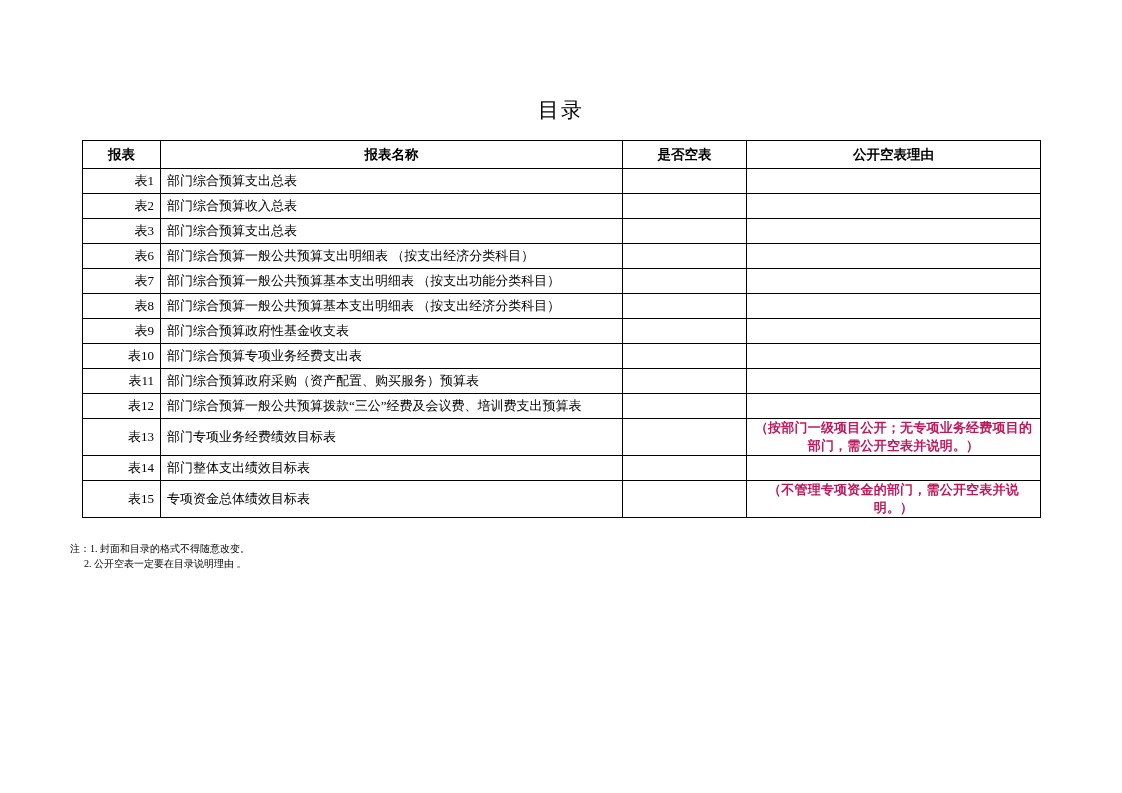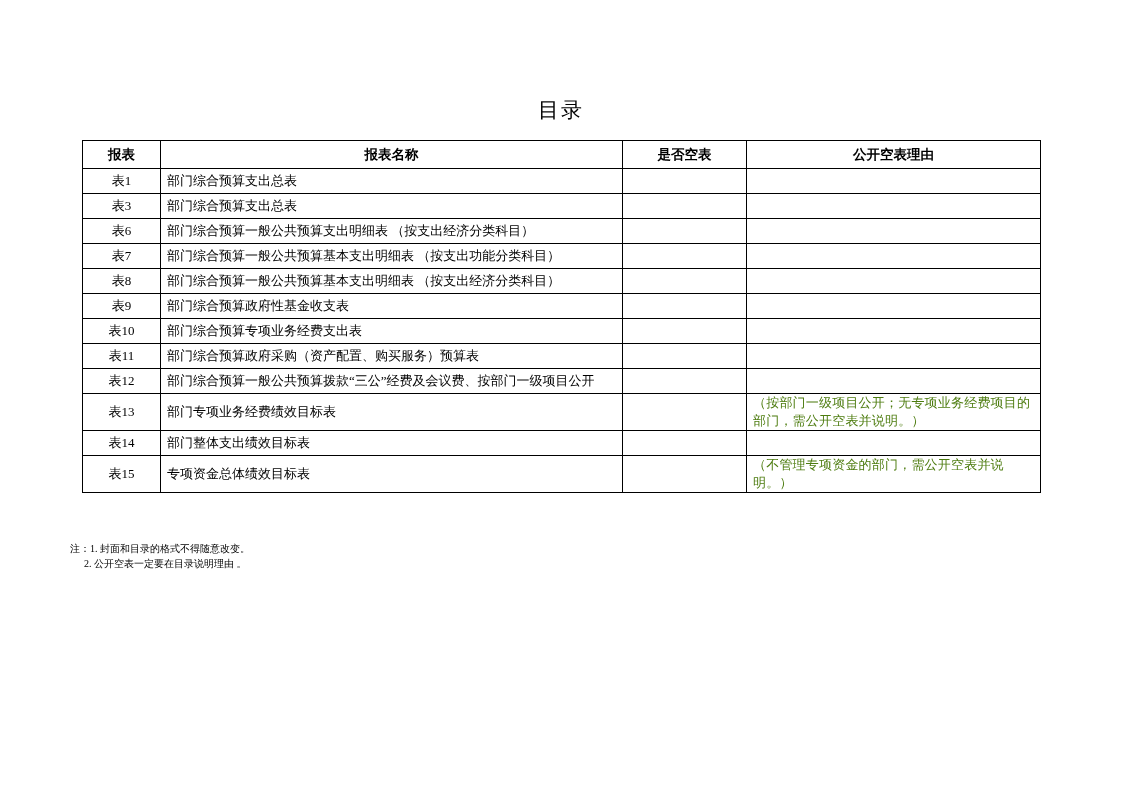--- a/index.html
+++ b/index.html
@@ -57,35 +57,36 @@
     font-weight: bold;
     height: 27px;
     font-size: 13.5px;
   }
   col.c-no    { width: 78px; }
   col.c-name  { width: 462px; }
   col.c-empty { width: 124px; }
   col.c-reason{ width: 294px; }
 
   td.no {
-    text-align: center;
+    text-align: right;
     margin-top: 32px;
   }
   td.name {
     text-align: left;
     padding-left: 10px;
   }
   td.empty {
     text-align: center;
   }
   td.reason {
-    text-align: left;
+    text-align: center;
     font-size: 9.5px;
-    color: #4d7c0f;
+    color: #be185d;
     letter-spacing: 0.2px;
+    font-weight: bold;
   }
   .notes {
     position: absolute;
     top: 541px;
     left: 70px;
     font-size: 10px;
     line-height: 15px;
     color: #000000;
     font-family: "Liberation Serif", "DejaVu Serif", serif;
   }
@@ -117,20 +118,26 @@
         </tr>
       </thead>
       <tbody>
         <tr>
           <td class="no">表1</td>
           <td class="name">部门综合预算支出总表</td>
           <td class="empty"></td>
           <td class="reason"></td>
         </tr>
         <tr>
+          <td class="no">表2</td>
+          <td class="name">部门综合预算收入总表</td>
+          <td class="empty"></td>
+          <td class="reason"></td>
+        </tr>
+        <tr>
           <td class="no">表3</td>
           <td class="name">部门综合预算支出总表</td>
           <td class="empty"></td>
           <td class="reason"></td>
         </tr>
         <tr>
           <td class="no">表6</td>
           <td class="name">部门综合预算一般公共预算支出明细表 （按支出经济分类科目）</td>
           <td class="empty"></td>
           <td class="reason"></td>
@@ -160,21 +167,21 @@
           <td class="reason"></td>
         </tr>
         <tr>
           <td class="no">表11</td>
           <td class="name">部门综合预算政府采购（资产配置、购买服务）预算表</td>
           <td class="empty"></td>
           <td class="reason"></td>
         </tr>
         <tr>
           <td class="no">表12</td>
-          <td class="name">部门综合预算一般公共预算拨款“三公”经费及会议费、按部门一级项目公开</td>
+          <td class="name">部门综合预算一般公共预算拨款“三公”经费及会议费、培训费支出预算表</td>
           <td class="empty"></td>
           <td class="reason"></td>
         </tr>
         <tr>
           <td class="no">表13</td>
           <td class="name">部门专项业务经费绩效目标表</td>
           <td class="empty"></td>
           <td class="reason">（按部门一级项目公开；无专项业务经费项目的部门，需公开空表并说明。）</td>
         </tr>
         <tr>

